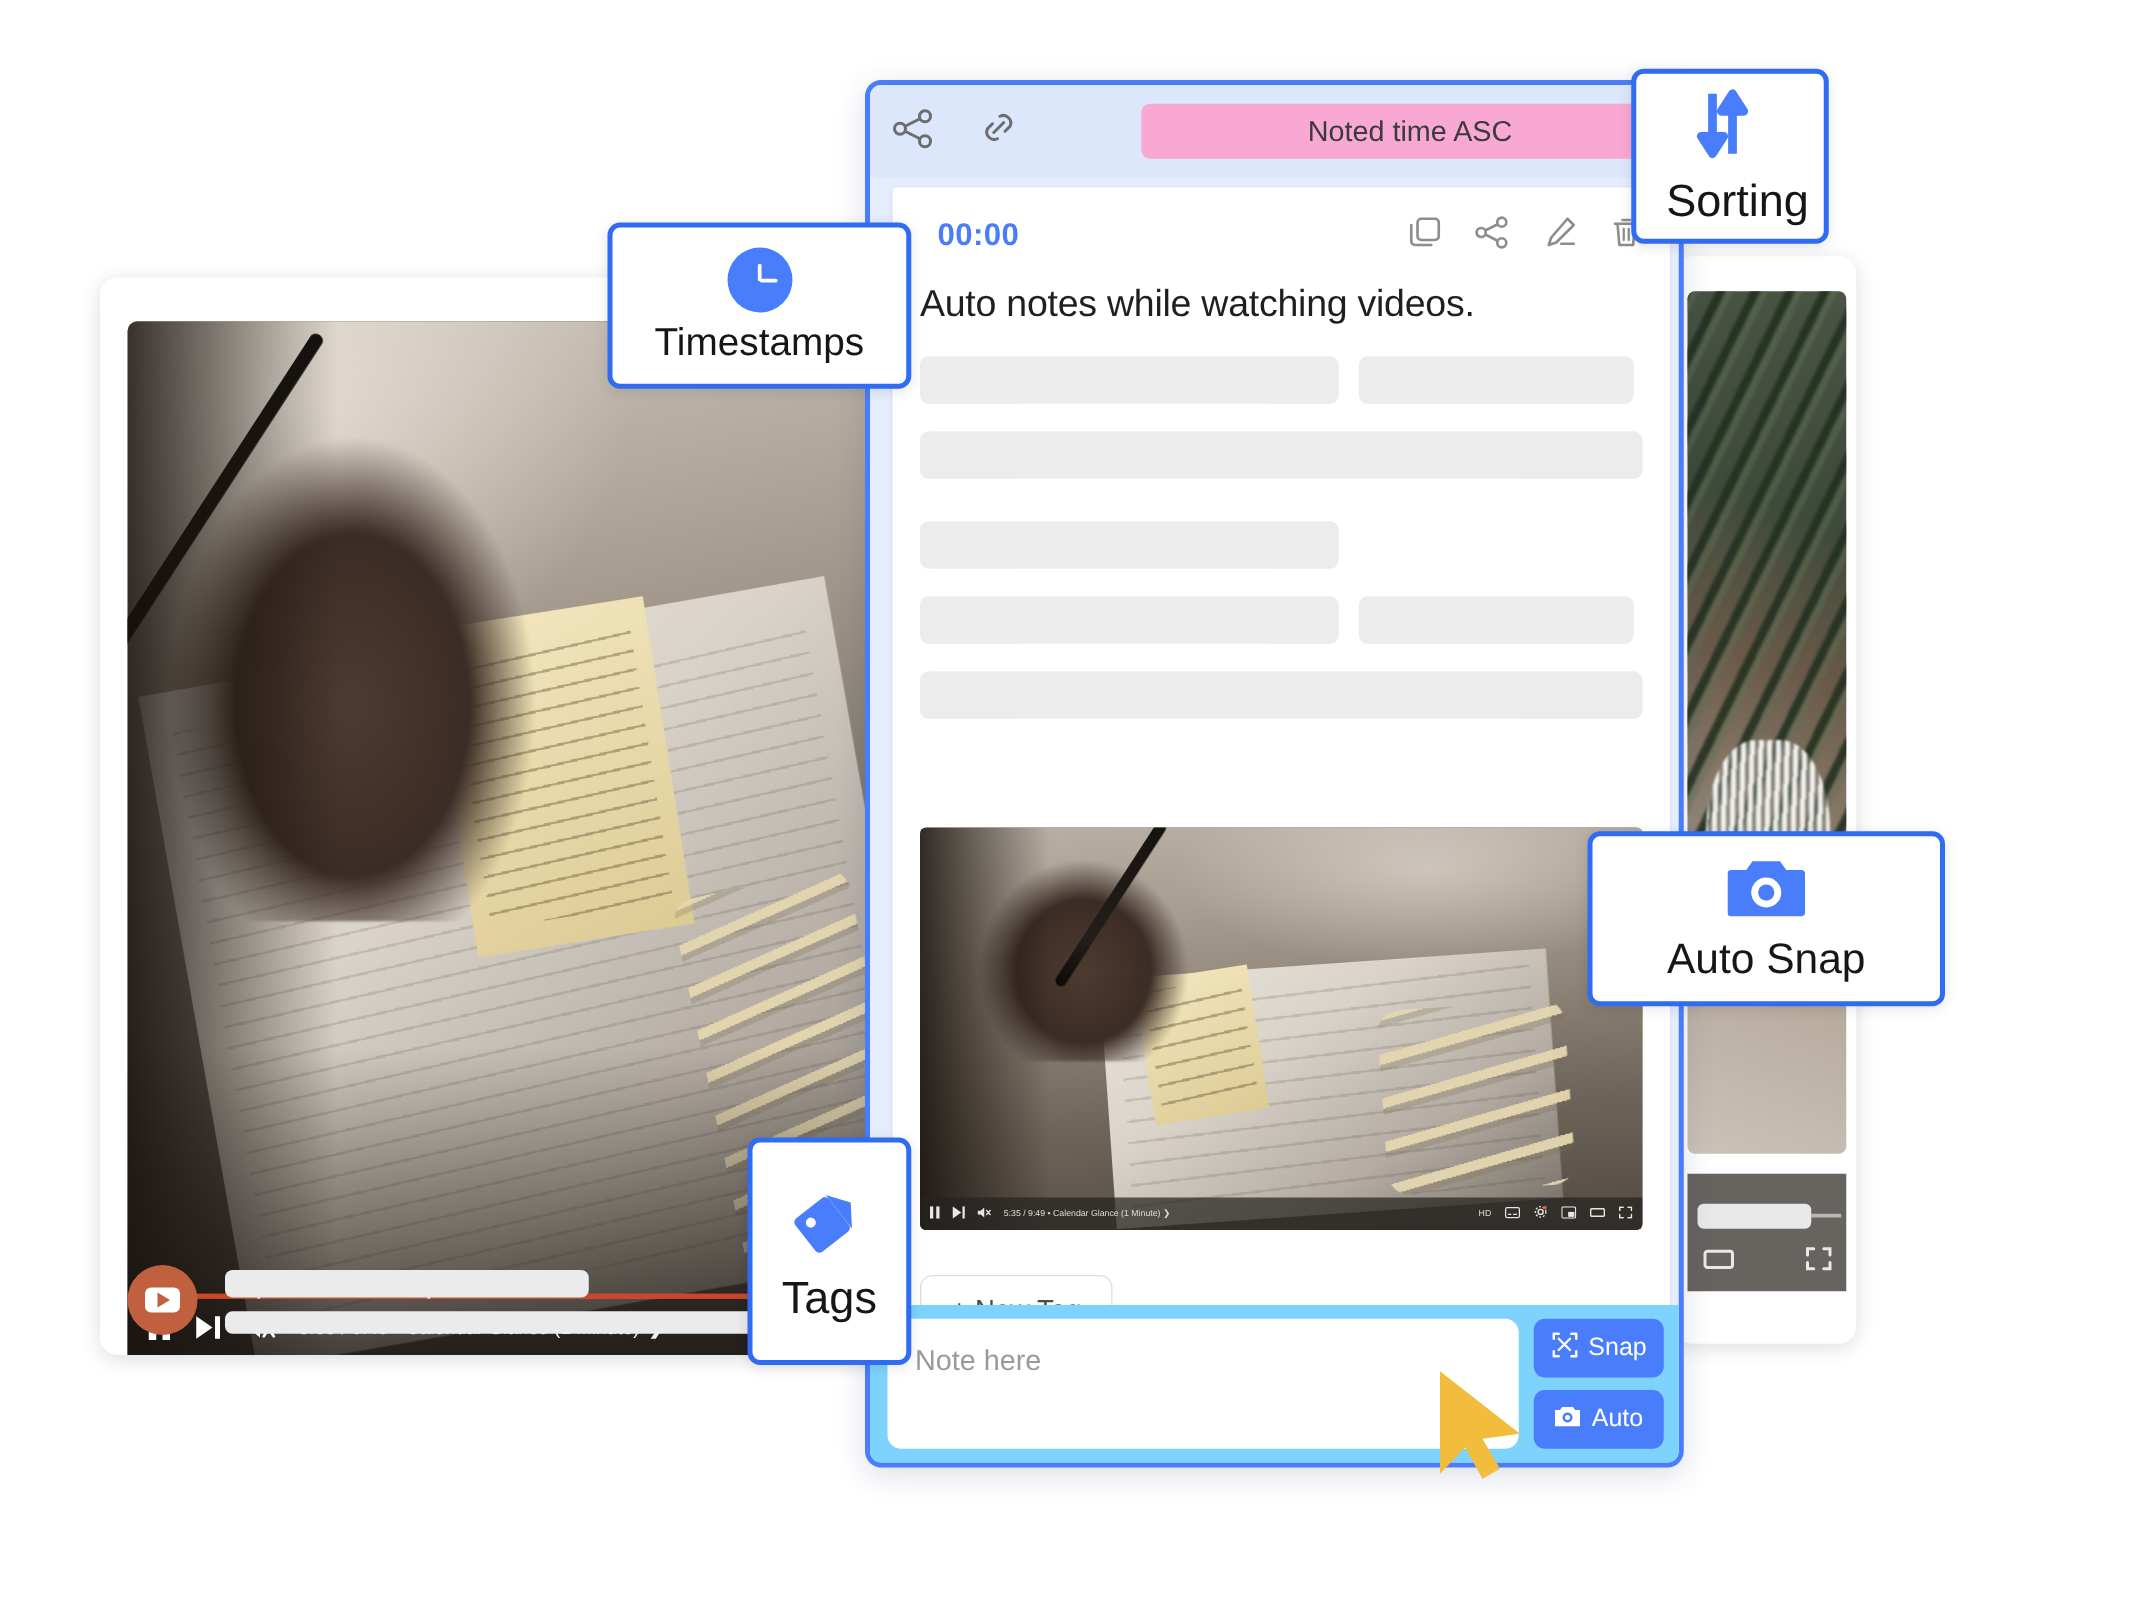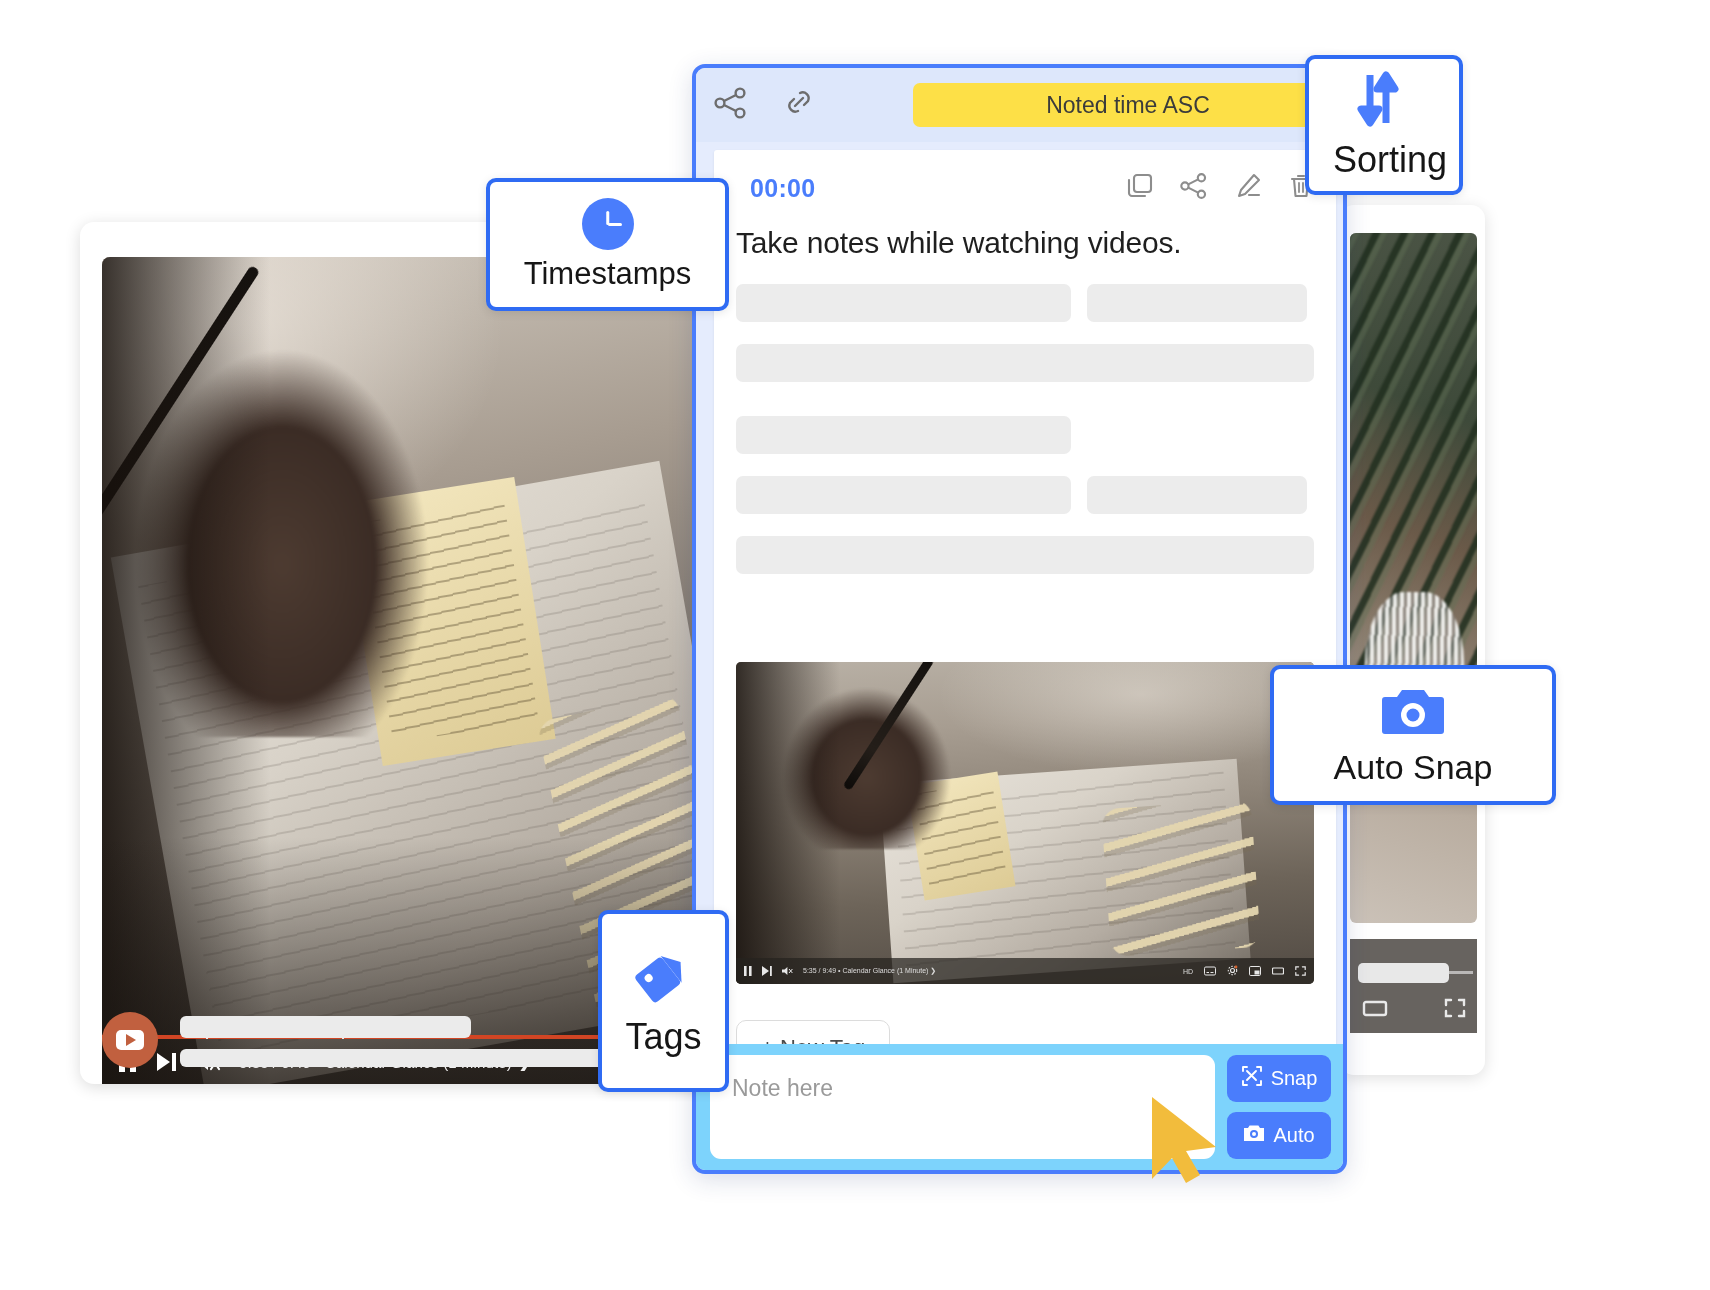--- a/index.html
+++ b/index.html
@@ -188,21 +188,21 @@
     overflow: hidden;
     box-shadow: 0 6px 24px rgba(30,50,110,.16);
   }
   .notes-topbar {
     height: 74px; display: flex; align-items: center;
     padding: 0 18px; gap: 30px; background: #dde7fb;
   }
   .topbar-icons { display: flex; align-items: center; gap: 34px; color: #6d6d6d; }
   .sort-pill {
     margin-left: auto; margin-right: -18px;
-    background: #fde047; border-radius: 7px;
+    background: #f9a8d4; border-radius: 7px;
     height: 44px; min-width: 430px;
     display: flex; align-items: center; justify-content: center;
     font-size: 23px; color: #3b3b3b;
   }
 
   .note-card {
     position: absolute; left: 18px; top: 82px;
     width: 622px; height: 900px;
     background: #fff;
     border-radius: 3px;
@@ -439,21 +439,21 @@
             <svg width="26" height="28" viewBox="0 0 26 28">
               <path d="M4 7 H22" stroke="#8d8d8d" stroke-width="2.1" stroke-linecap="round"></path>
               <path d="M10 4 H16" stroke="#8d8d8d" stroke-width="2.1" stroke-linecap="round"></path>
               <path d="M6 7 L7.5 24 H18.5 L20 7" fill="none" stroke="#8d8d8d" stroke-width="2.1" stroke-linejoin="round"></path>
               <path d="M11 11 V20 M15 11 V20" stroke="#8d8d8d" stroke-width="1.8" stroke-linecap="round"></path>
             </svg>
           </span>
         </div>
       </div>
 
-      <div class="note-title">Take notes while watching videos.</div>
+      <div class="note-title">Auto notes while watching videos.</div>
 
       <div class="skeleton-wrap">
         <div class="sk-row">
             <div class="sk" style="width:58%"></div>
             <div class="sk" style="width:38%"></div>
           </div>
         <div class="sk-row">
             <div class="sk" style="width:100%"></div>
           </div>
         <div class="sk-row" style="margin-top:34px">

